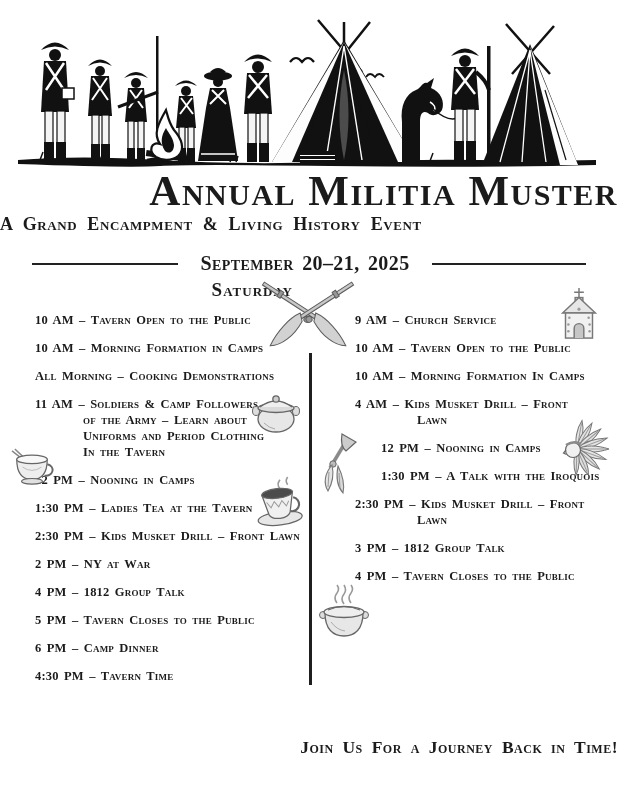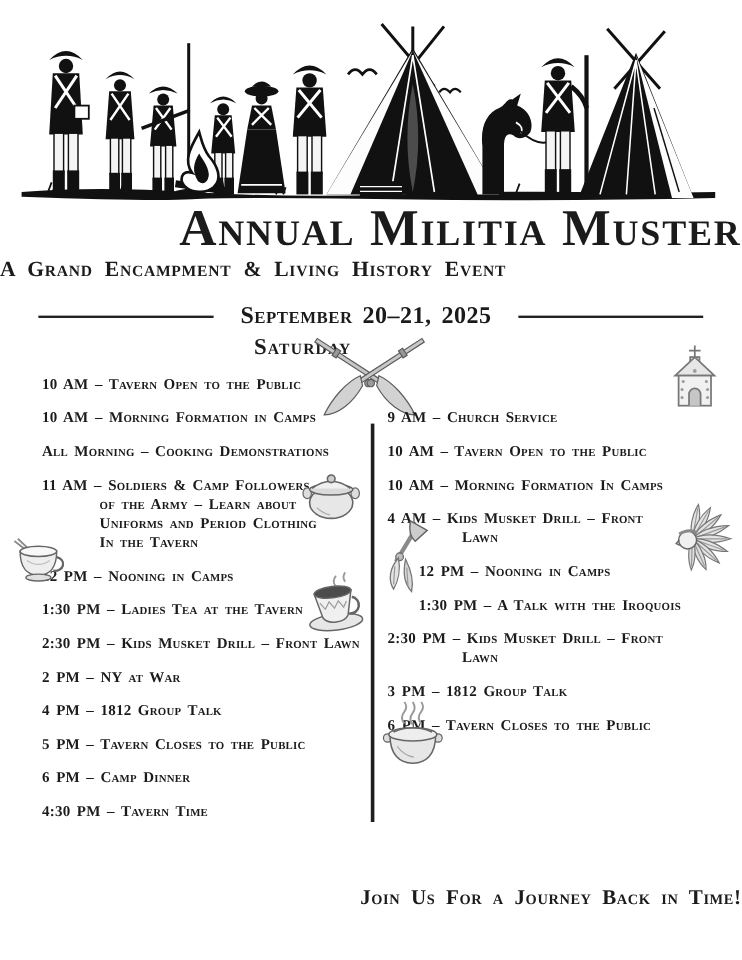--- a/index.html
+++ b/index.html
@@ -13,21 +13,21 @@
   .daterow{position:absolute;top:236px;left:0;right:0;display:flex;
            align-items:center;justify-content:center;gap:22px;margin-top:16px;}
   .daterow .rule{height:0;border-top:2px solid #222;}
   .rule-l{width:146px;}.rule-r{width:154px;}
   .date{font-size:20px;letter-spacing:.4px;word-spacing:3px;white-space:nowrap;}
   .col-header{position:absolute;top:279px;text-align:right;font-size:19px;letter-spacing:1px;}
   #sat-h{left:25px;width:268px;}
   #sun-h{left:338px;width:256px;}
   .col{position:absolute;top:312px;}
   #sat-col{left:35px;width:272px;}
-  #sun-col{left:323px;width:258px;margin-top:28px;}
+  #sun-col{left:355px;width:258px;}
   .item{font-variant:small-caps;font-weight:700;font-size:12.5px;line-height:16px;
         margin-bottom:12px;white-space:pre-line;word-spacing:2px;letter-spacing:.2px;}
   .sat-item{padding-left:48px;text-indent:-48px;}
   .sun-item{padding-left:62px;text-indent:-62px;}
   .sun-item.shift{margin-left:26px;}
   .divider{position:absolute;left:309px;top:353px;width:3px;height:332px;background:#1f1f1f;}
   .footer{position:absolute;top:737px;left:0;right:0;text-align:right;
           font-size:17.5px;letter-spacing:.5px;word-spacing:4px;}
   .icon{position:absolute;}
   .illus{position:absolute;top:10px;left:0;width:618px;height:162px;}
@@ -195,21 +195,21 @@
     <div class="item sun-item">9 AM – Church Service</div>
     <div class="item sun-item">10 AM – Tavern Open to the Public</div>
     <div class="item sun-item">10 AM – Morning Formation In Camps</div>
     <div class="item sun-item">4 AM – Kids Musket Drill – Front
 Lawn</div>
     <div class="item sun-item shift">12 PM – Nooning in Camps</div>
     <div class="item sun-item shift">1:30 PM – A Talk with the Iroquois</div>
     <div class="item sun-item">2:30 PM – Kids Musket Drill – Front
 Lawn</div>
     <div class="item sun-item">3 PM – 1812 Group Talk</div>
-    <div class="item sun-item">6 PM – Tavern Closes to the Public</div>
+    <div class="item sun-item">4 PM – Tavern Closes to the Public</div>
   </div>
 
   <div class="icon" style="left:556px;top:286px;">
     <svg viewBox="0 0 46 56" width="46" height="54">
       <g stroke="#777" stroke-width="1.5" fill="none">
         <path d="M23,2 V12 M18,6.5 H28"></path>
         <rect x="19" y="12" width="8" height="9" fill="#ececec"></rect>
         <path d="M6,28 L23,12 L40,28 Z" fill="#e6e6e6"></path>
         <rect x="9" y="28" width="28" height="26" fill="#f1f1f1"></rect>
         <path d="M18,54 V44 a5,5 0 0 1 10,0 V54" fill="#c6c6c6"></path>

